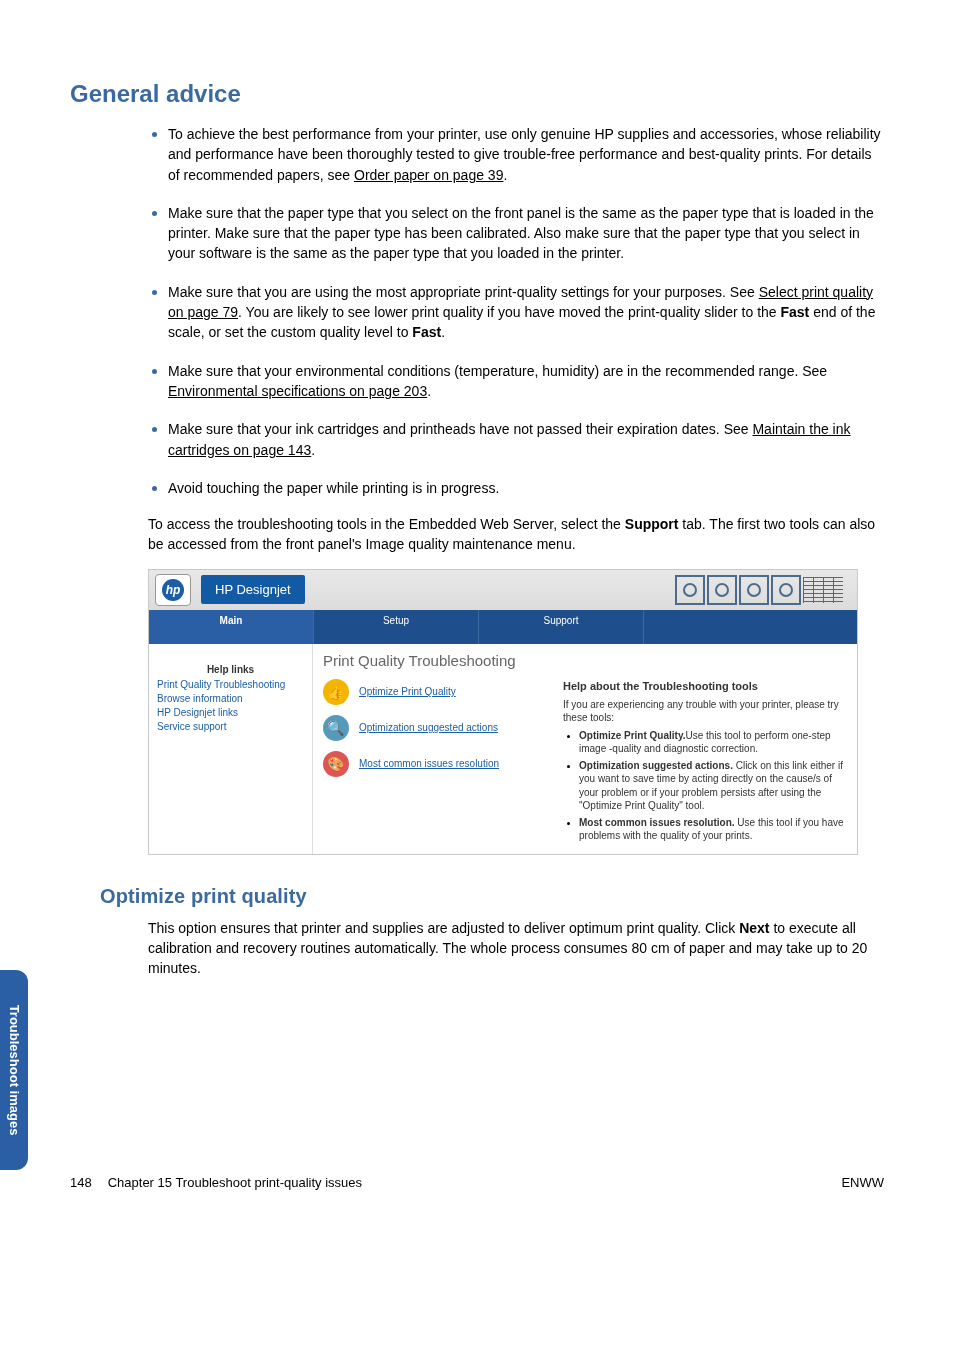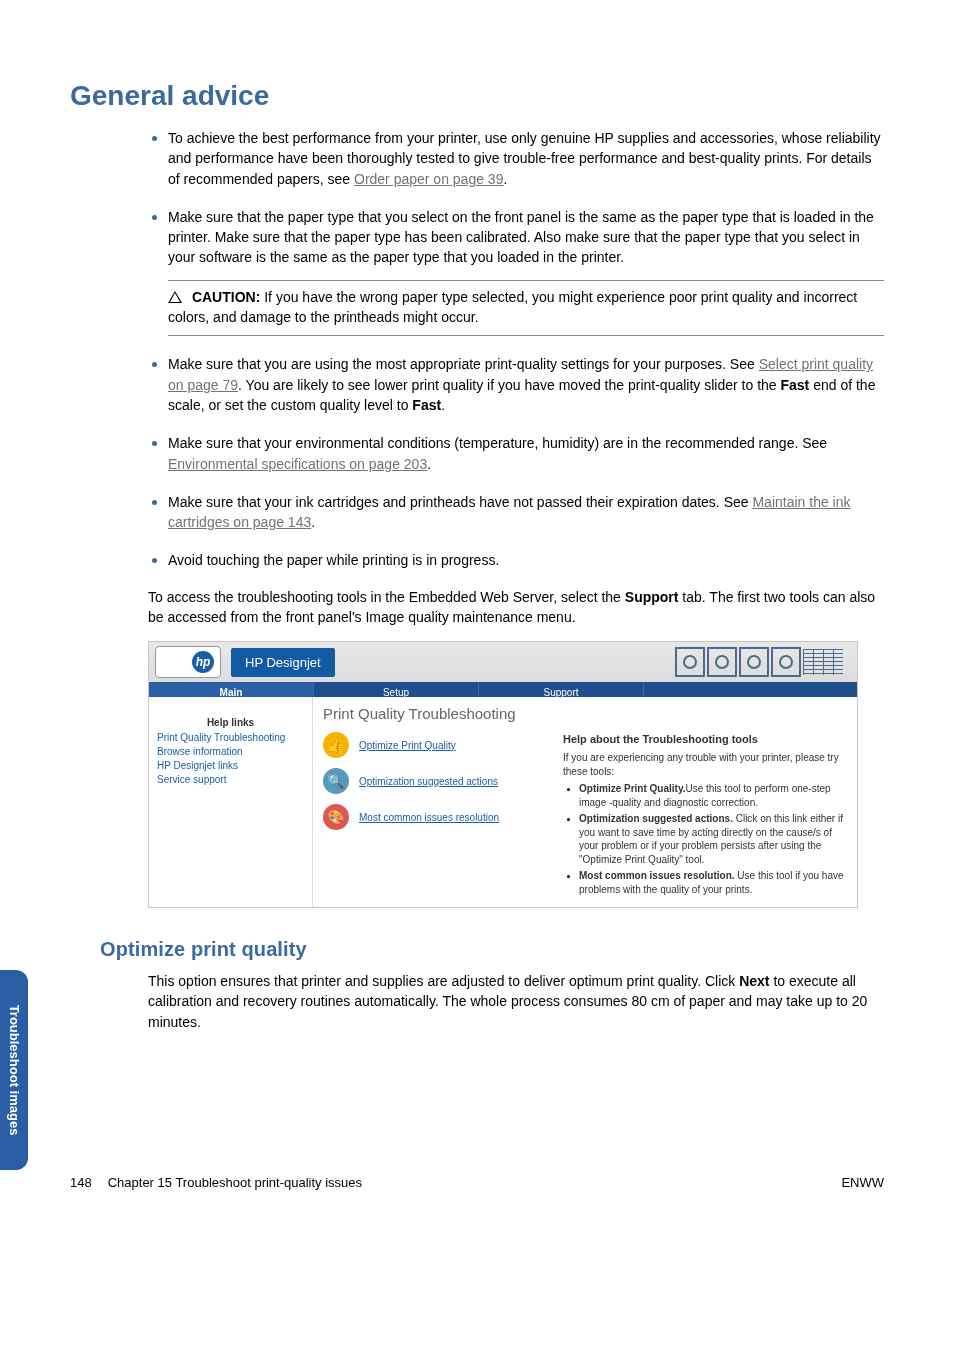--- a/index.html
+++ b/index.html
@@ -12,21 +12,21 @@
     background: #fff;
   }
   .page {
     padding: 80px 70px 40px 70px;
     position: relative;
     min-height: 1230px;
     box-sizing: border-box;
   }
   h1 {
     color: #3b6aa0;
-    font-size: 28px;
+    font-size: 24px;
     font-weight: bold;
     margin: 0 0 14px 0;
     font-family: Arial, sans-serif;
   }
   h2.sub {
     color: #3b6aa0;
     font-size: 20px;
     font-weight: bold;
     margin: 18px 0 10px 0;
     letter-spacing: 0.1px;
@@ -41,21 +41,21 @@
   }
   ul.main-list > li {
     margin-bottom: 16px;
     line-height: 1.45;
   }
   ul.main-list > li::marker {
     color: #3b6aa0;
     font-size: 16px;
   }
   a.inline-link {
-    color: #737373;
+    color: #000000;
     text-decoration: underline;
   }
   .bold { font-weight: bold; }
   .caution-box {
     border-top: 1px solid #8a8a8a;
     border-bottom: 1px solid #8a8a8a;
     margin: 12px 0 16px 0;
     padding: 6px 0 8px 0;
     line-height: 1.45;
   }
@@ -90,21 +90,21 @@
     display: flex;
     align-items: center;
     position: relative;
   }
   .hp-badge {
     width: 34px; height: 30px;
     background: #fff;
     border: 1px solid #999;
     border-radius: 4px;
     margin-left: 6px;
-    display: flex; align-items: center; justify-content: center; padding-left: 30px;
+    display: flex; align-items: center; justify-content: center;
   }
   .hp-circle {
     width: 22px; height: 22px; border-radius: 50%;
     background: #1b5ea6; color: #fff;
     display: flex; align-items: center; justify-content: center;
     font-style: italic; font-weight: bold; font-size: 12px;
   }
   .hp-title {
     background: #125aa4;
     color: #fff;
@@ -130,21 +130,21 @@
     border: 2px solid #4c6b8a;
   }
   .stripes {
     width: 40px; height: 26px;
     background: repeating-linear-gradient(to bottom,#4c6b8a 0,#4c6b8a 1px,transparent 1px,transparent 4px),
                 repeating-linear-gradient(to right,#4c6b8a 0,#4c6b8a 1px,transparent 1px,transparent 10px);
   }
   .ss-tabs {
     display: flex;
     background: #1f4e8c;
-    height: 15px;
+    height: 34px;
   }
   .ss-tab {
     flex: 0 0 164px;
     text-align: center;
     color: #fff;
     font-size: 10px;
     line-height: 22px;
     border-right: 1px solid #3b6aa0;
   }
   .ss-tab.active { background: #2a5fa5; font-weight: bold; }
@@ -237,25 +237,20 @@
 
   <h1>General advice</h1>
 
   <ul class="main-list">
     <li>
       <span>To achieve the best performance from your printer, use only genuine HP supplies and accessories, whose reliability and performance have been thoroughly tested to give trouble-free performance and best-quality prints. For details of recommended papers, see </span><a href="#" class="inline-link">Order paper on page 39</a><span>.</span>
     </li>
 
     <li>
       <span>Make sure that the paper type that you select on the front panel is the same as the paper type that is loaded in the printer. Make sure that the paper type has been calibrated. Also make sure that the paper type that you select in your software is the same as the paper type that you loaded in the printer.</span>
-      <div class="caution-box">
-        <span class="caution-tri"><span class="caution-tri-inner"></span></span>
-        <span class="bold">CAUTION:</span>
-        <span> </span><span>If you have the wrong paper type selected, you might experience poor print quality and incorrect colors, and damage to the printheads might occur.</span>
-      </div>
     </li>
 
     <li>
       <span>Make sure that you are using the most appropriate print-quality settings for your purposes. See </span><a href="#" class="inline-link">Select print quality on page 79</a><span>. You are likely to see lower print quality if you have moved the print-quality slider to the </span><span class="bold">Fast</span><span> end of the scale, or set the custom quality level to </span><span class="bold">Fast</span><span>.</span>
     </li>
 
     <li>
       <span>Make sure that your environmental conditions (temperature, humidity) are in the recommended range. See </span><a href="#" class="inline-link">Environmental specifications on page 203</a><span>.</span>
     </li>
 

